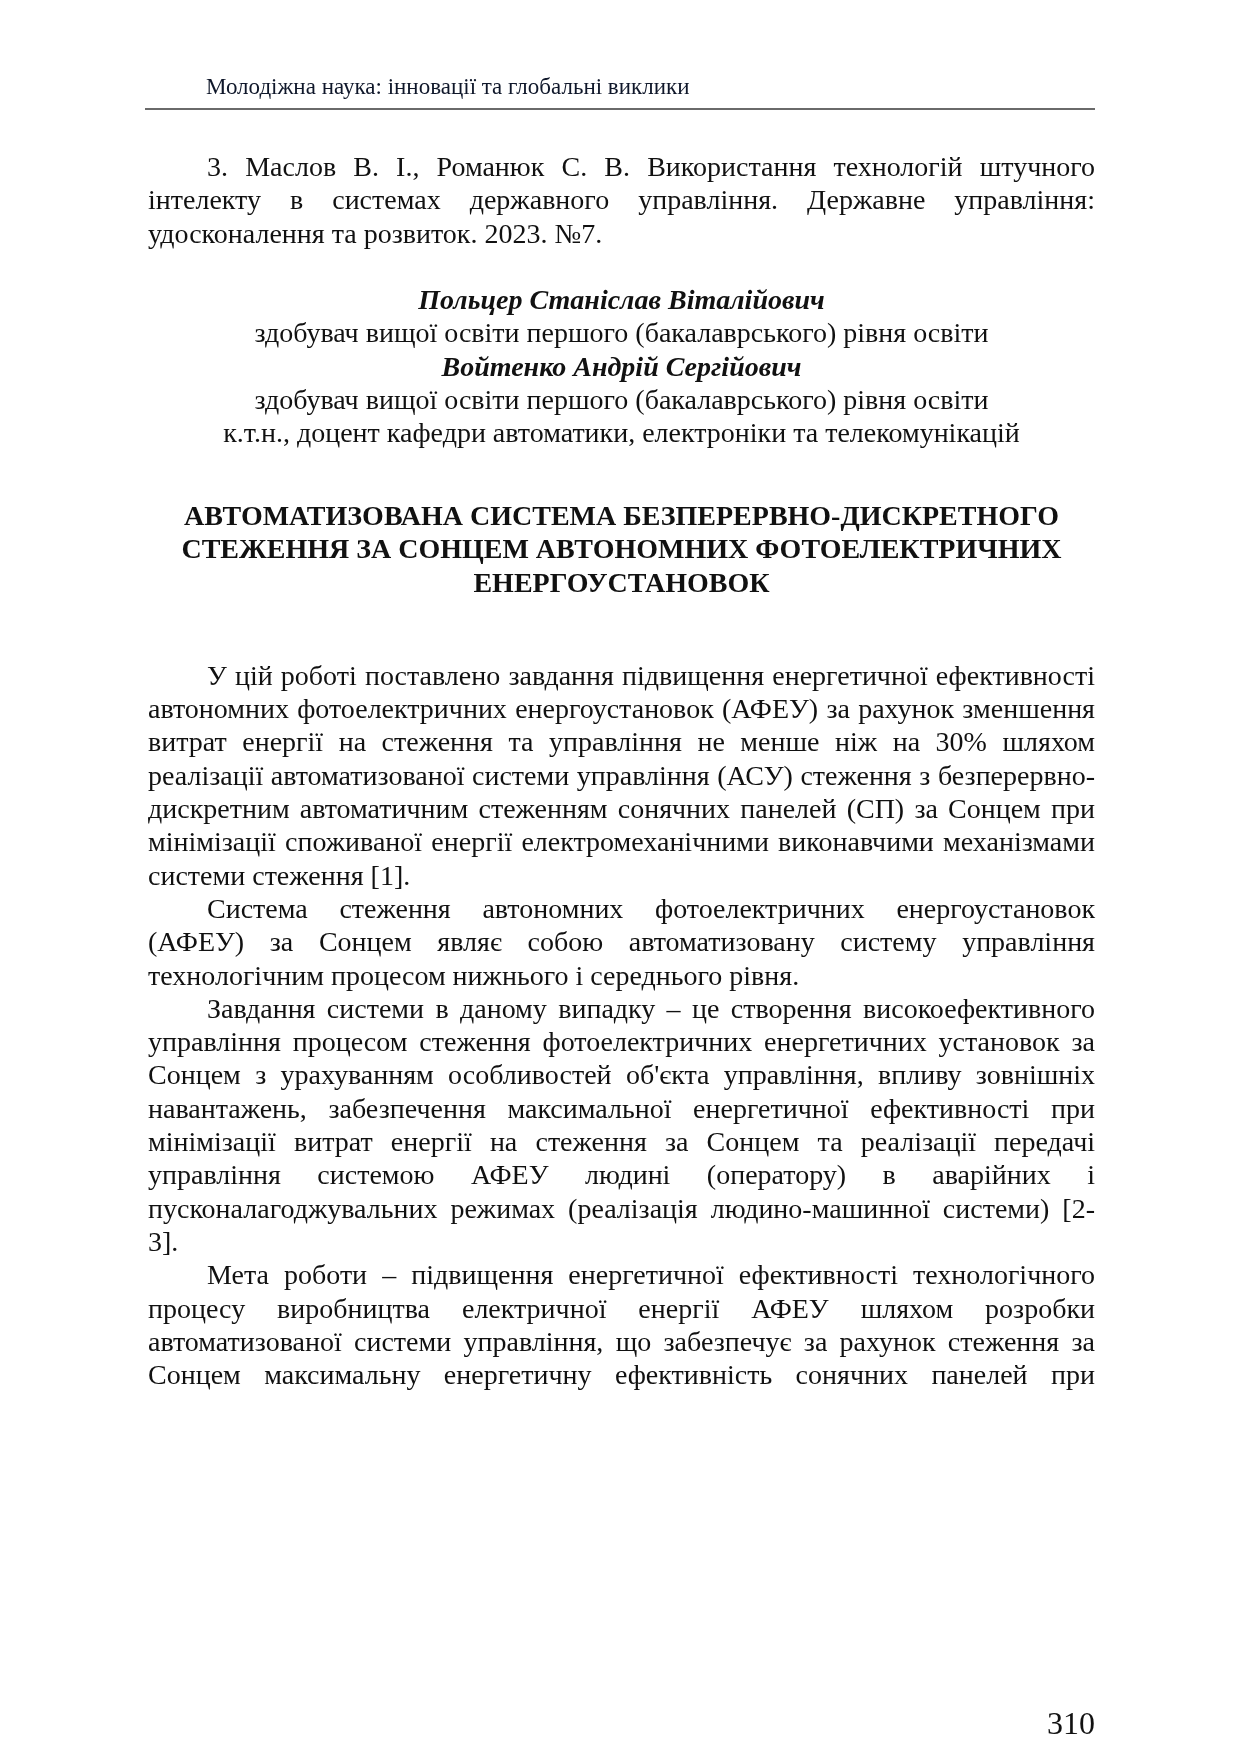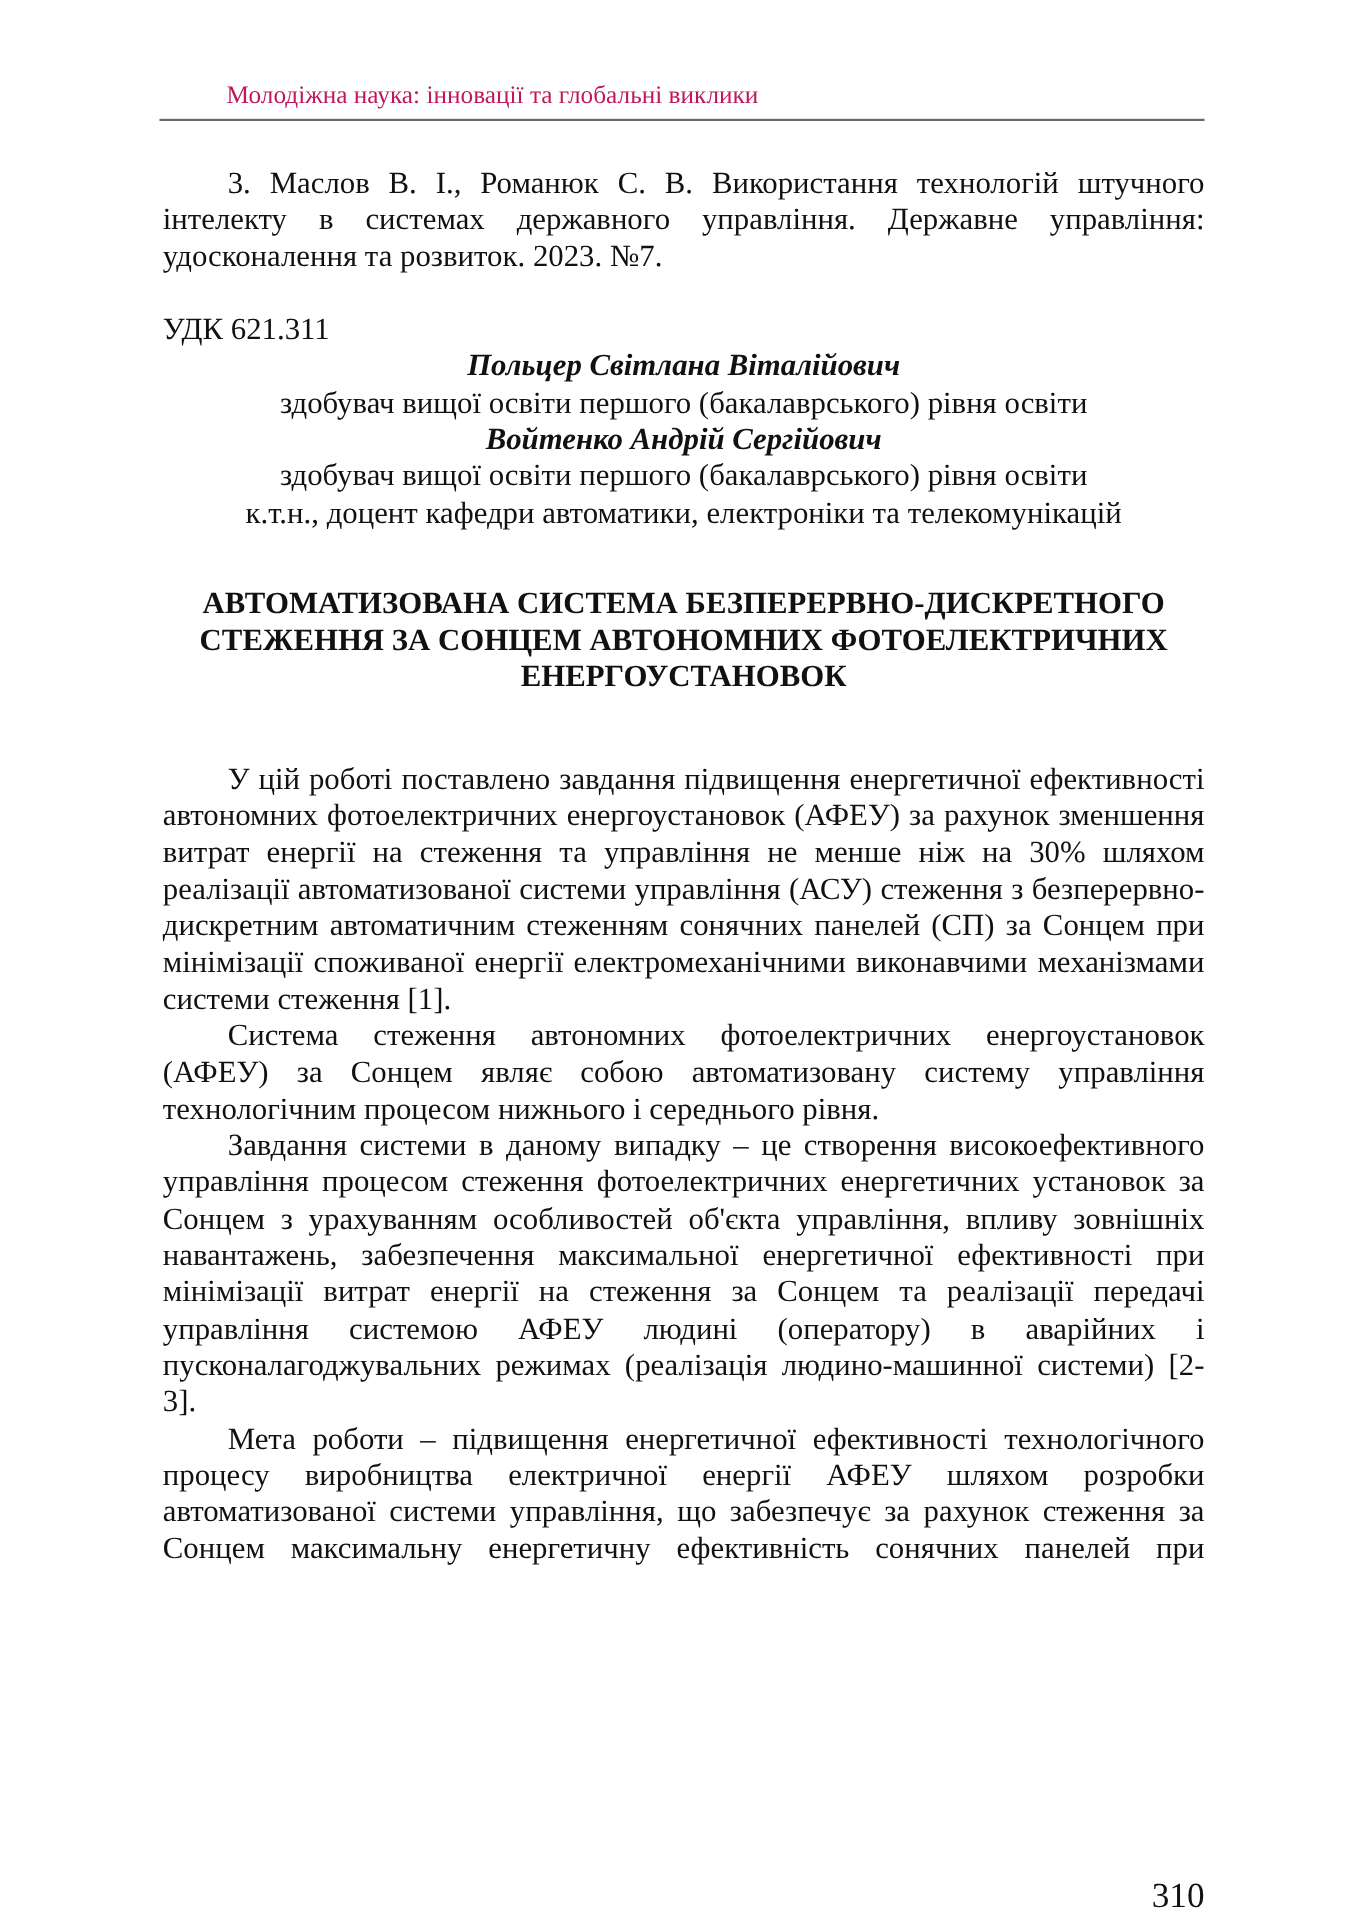--- a/index.html
+++ b/index.html
@@ -1,18 +1,18 @@
 <!DOCTYPE html>
 <html><head>
 <meta charset="utf-8">
 <style>
   html, body { margin: 0; padding: 0; background: #ffffff; }
   body { width: 1240px; height: 1754px; position: relative; overflow: hidden;
          font-family: "Liberation Serif", "DejaVu Serif", serif; color: #111111; }
-  .running-head { position: absolute; left: 206px; top: 72px; font-size: 23px; line-height: 30px; color: #be185d; }
+  .running-head { position: absolute; left: 206px; top: 72px; font-size: 23px; line-height: 30px; color: #0f172a; }
   .head-rule { position: absolute; left: 145px; top: 108px; width: 950px; height: 0; border-top: 2px solid #6a6a6a; }
   .content { position: absolute; left: 148px; top: 150px; width: 947px; font-size: 28px; line-height: 33.3px; font-family: Liberation Serif, serif; }
   .p { margin: 0; text-align: justify; text-align-last: left; }
   .indent { text-indent: 59px; }
   .blank { height: 33.3px; }
   .center { text-align: center; text-align-last: center; }
   .author { font-weight: bold; font-style: italic; }
   .title { font-weight: bold; text-align: center; text-align-last: center; line-height: 33.3px; padding: 0 8px; }
   .title-gap { height: 44px; }
   .page-number { position: absolute; right: 145px; top: 1707px; font-size: 32px; line-height: 33px; }
@@ -23,24 +23,23 @@
 <div class="running-head">Молодіжна наука: інновації та глобальні виклики</div>
 <div class="head-rule"></div>
 
 <div class="content">
   <section>
     <p class="p indent">3. Маслов В. І., Романюк С. В. Використання технологій штучного інтелекту в системах державного управління. Державне управління: удосконалення та розвиток. 2023. №7.</p>
   </section>
 
   <div class="blank"></div>
 
-  <p class="p">УДК 621.311</p>
 
   <section>
-    <p class="p center author">Польцер Світлана Віталійович</p>
+    <p class="p center author">Польцер Станіслав Віталійович</p>
     <p class="p center">здобувач вищої освіти першого (бакалаврського) рівня освіти</p>
     <p class="p center author">Войтенко Андрій Сергійович</p>
     <p class="p center">здобувач вищої освіти першого (бакалаврського) рівня освіти</p>
     <p class="p center">к.т.н., доцент кафедри автоматики, електроніки та телекомунікацій</p>
   </section>
 
   <div class="blank"></div>
 
   <h1 class="p title" style="font-size:28px; margin:16px;">АВТОМАТИЗОВАНА СИСТЕМА БЕЗПЕРЕРВНО-ДИСКРЕТНОГО СТЕЖЕННЯ ЗА СОНЦЕМ АВТОНОМНИХ ФОТОЕЛЕКТРИЧНИХ ЕНЕРГОУСТАНОВОК</h1>
 

